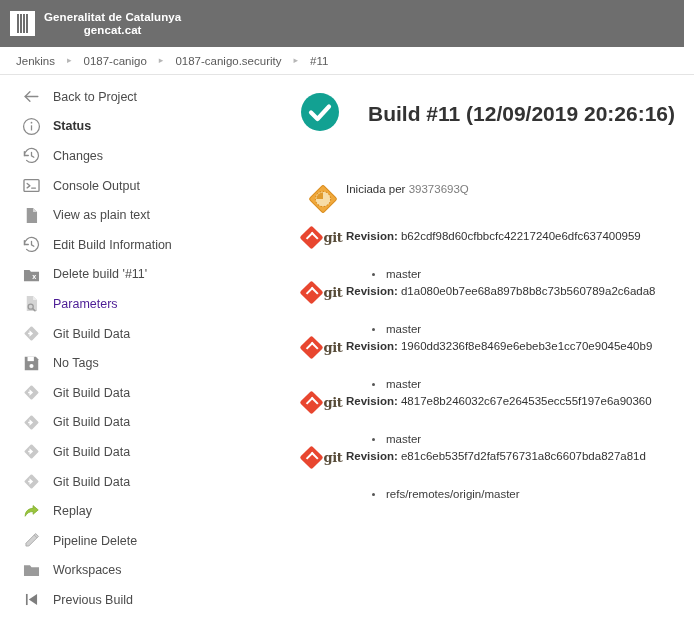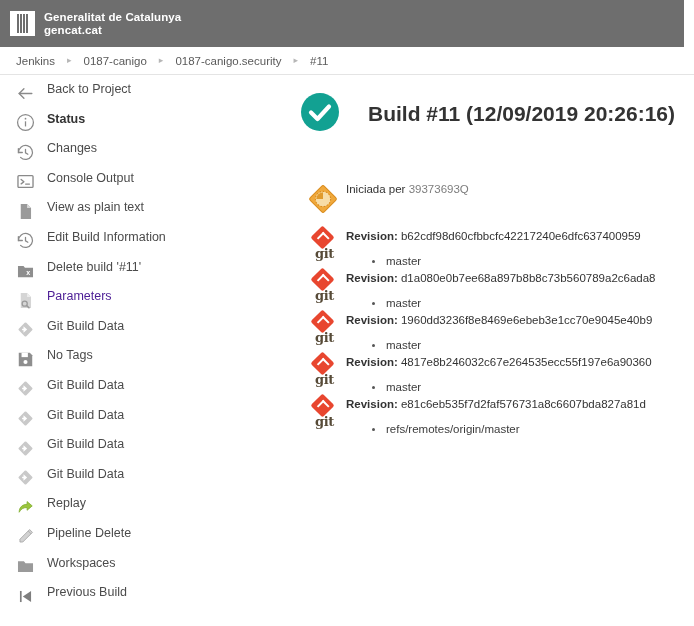--- a/index.html
+++ b/index.html
@@ -27,20 +27,21 @@
     gap: 1px;
     padding: 3px 3px;
   }
   .brand-mark i {
     display: block; width: 2px; height: 19px; background: #6e6e6e;
   }
   .brand-text {
     margin-left: 9px; color: #ffffff;
     font-size: 11.5px; font-weight: bold; line-height: 13px;
     letter-spacing: .1px;
+    text-align: center;
   }
   .brand-text span { display: block; }
 
   
   .crumbbar {
     position: absolute; left: 0; top: 47px;
     width: 694px; height: 28px;
     background: #ffffff;
     border-bottom: 1px solid #e4e4e4;
     display: flex; align-items: center;
@@ -53,23 +54,23 @@
   .crumb-sep {
     color: #b6b6b6; font-size: 9px; margin: 0 12px; line-height: 1;
   }
 
   
   .sidebar {
     position: absolute; left: 0; top: 82px;
     width: 292px;
   }
   .side-item {
-    display: flex; 
+    display: flex; align-items: center;
     height: 29.6px;
-    padding-left: 14px;
+    padding-left: 20px;
     text-decoration: none;
     cursor: pointer;
   }
   .side-ico {
     width: 22px; height: 22px; flex: 0 0 22px;
     display: flex; align-items: center; justify-content: center;
     margin-right: 11px;
   }
   .side-lab {
     font-size: 12.5px; color: #4b4b4b; white-space: nowrap;
@@ -95,34 +96,34 @@
   .cause-ico {
     width: 46px; flex: 0 0 46px;
     display: flex; align-items: center; justify-content: center;
     padding-top: 2px;
   }
   .cause-body { padding-top: 2px; }
   .cause-text { font-size: 11.5px; color: #333; line-height: 15px; }
   .cause-text b { font-weight: bold; }
   .lnk { color: #7d7d7d; text-decoration: none; }
   .branches {
-    margin: 9px 0 0 0; padding: 0 0 0 26px; list-style: none;
+    margin: 22px 0 0 0; padding: 0 0 0 26px; list-style: none;
   }
   .branches li {
     font-size: 11.5px; color: #3b3b3b; line-height: 16px;
     position: relative; padding-left: 14px;
   }
   .branches li::before {
     content: ""; position: absolute; left: 0; top: 7px;
     width: 3px; height: 3px; background: #555; border-radius: 50%;
   }
   .spacer-9 { height: 11px; }
 
   
-  .gitlogo { display: flex; align-items: center; flex-direction: column; }
+  .gitlogo { display: flex; align-items: center; }
   .gitlogo .dia {
     width: 17px; height: 17px; background: #e8462f;
     transform: rotate(45deg);
     display: flex; align-items: center; justify-content: center;
     border-radius: 2px;
   }
   .gitlogo .dia::after {
     content: ""; width: 7px; height: 7px;
     border-top: 2px solid #fff; border-right: 2px solid #fff;
     transform: rotate(-90deg) translate(0px, 1px);

